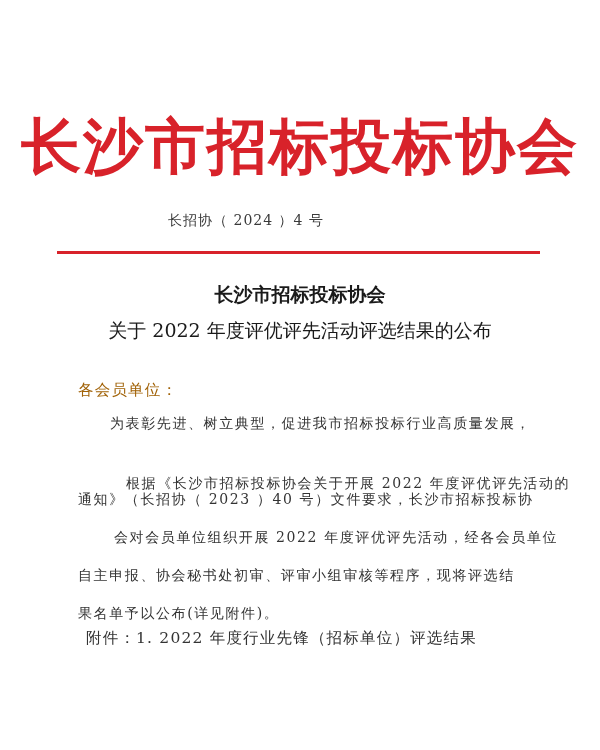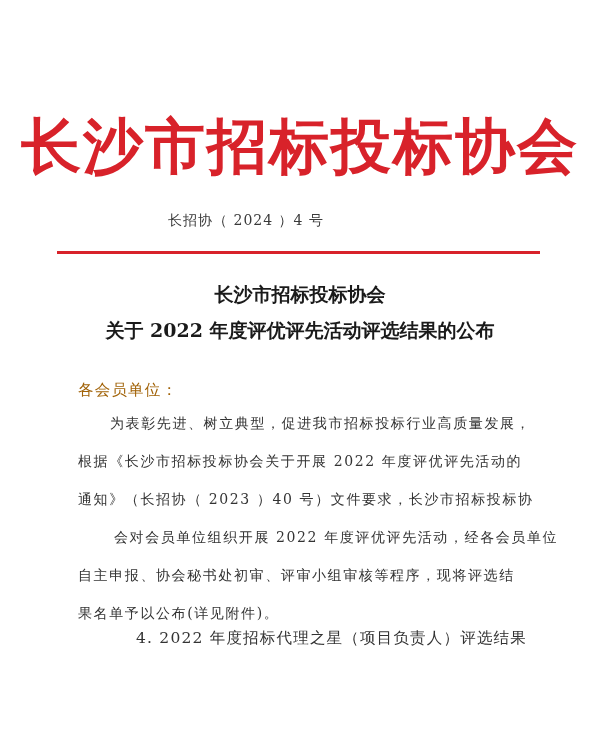--- a/index.html
+++ b/index.html
@@ -57,21 +57,21 @@
       font-weight: bold;
       color: #1a1a1a;
     }
     .title-2 {
       position: absolute;
       top: 318px;
       left: 0;
       width: 600px;
       text-align: center;
       font-size: 19px;
-      font-weight: bold;
+      font-weight: normal;
       color: #1a1a1a;
     }
     .body-text {
       position: absolute;
       left: 78px;
       width: 470px;
       font-size: 15.5px;
       color: #a16207;
       letter-spacing: 1.2px;
       white-space: nowrap;
@@ -110,25 +110,25 @@
   <div class="doc-number">长招协（ 2024 ）4 号</div>
 
   <div class="red-rule"></div>
 
   <div class="title-1">长沙市招标投标协会</div>
   <div class="title-2">关于 2022 年度评优评先活动评选结果的公布</div>
 
   <div class="body-text salutation">各会员单位：</div>
 
   <div class="p-line" style="top:415px; left:110px;">为表彰先进、树立典型，促进我市招标投标行业高质量发展，</div>
-  <div class="p-line" style="top:453px;">根据《长沙市招标投标协会关于开展 2022 年度评优评先活动的</div>
+  <div class="p-line" style="top:475px;margin-left:48px;">根据《长沙市招标投标协会关于开展 2022 年度评优评先活动的</div>
   <div class="p-line" style="top:491px;">通知》（长招协（ 2023 ）40 号）文件要求，长沙市招标投标协</div>
   <div class="p-line" style="top:529px;margin-left:36px;">会对会员单位组织开展 2022 年度评优评先活动，经各会员单位</div>
   <div class="p-line" style="top:567px;">自主申报、协会秘书处初审、评审小组审核等程序，现将评选结</div>
   <div class="p-line" style="top:605px;">果名单予以公布(详见附件)。</div>
 
   <div class="attachments" style="top:622px;">
     <div class="att-row">
-      <span class="att-indent"></span><span>4. 2022 年度招标代理之星（项目负责人）评选结果</span>
+      <span class="att-label">附件：</span><span>1. 2022 年度行业先锋（招标单位）评选结果</span>
     </div>
   </div>
 
 </div>
 
 </body></html>

